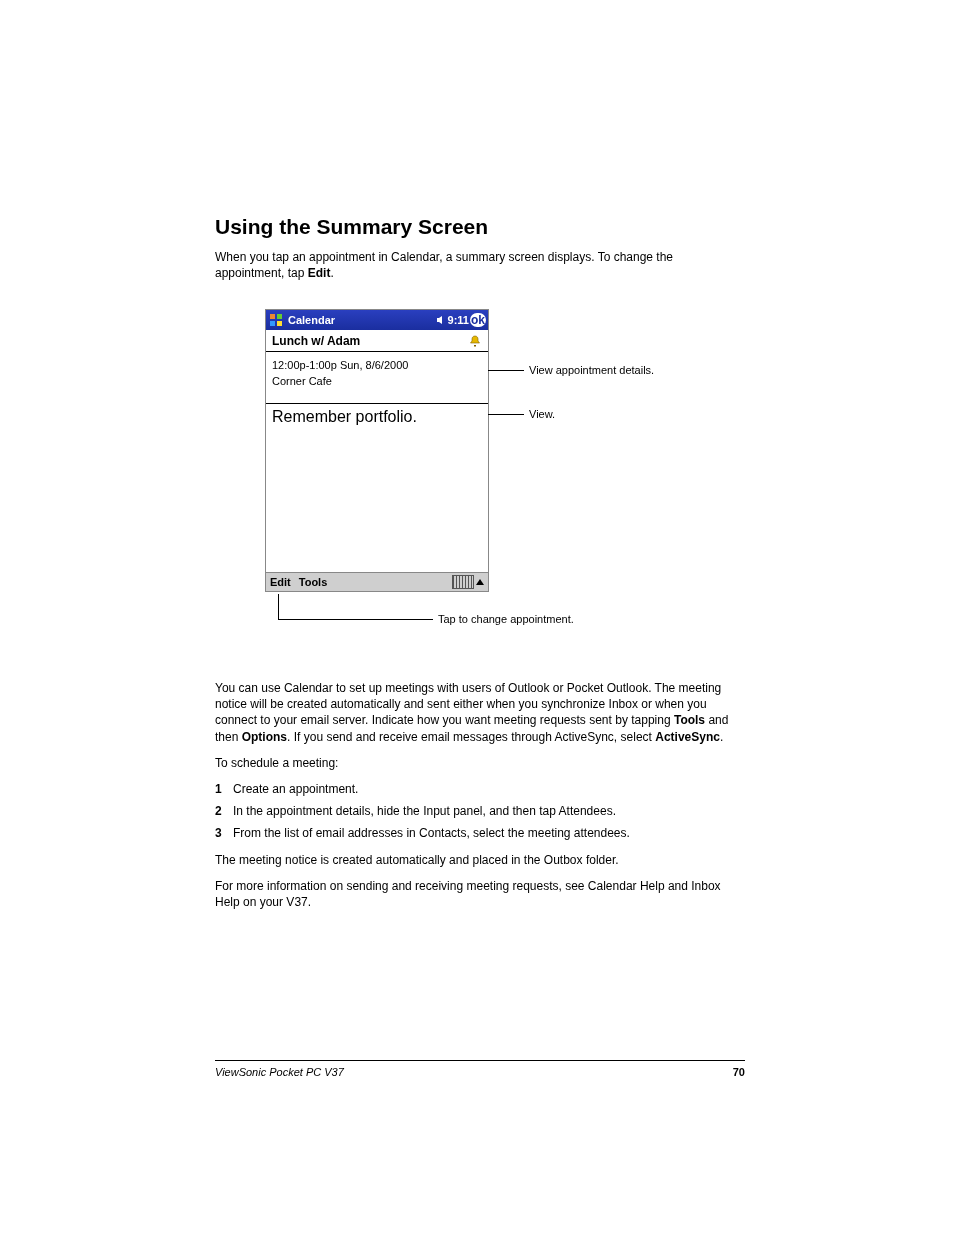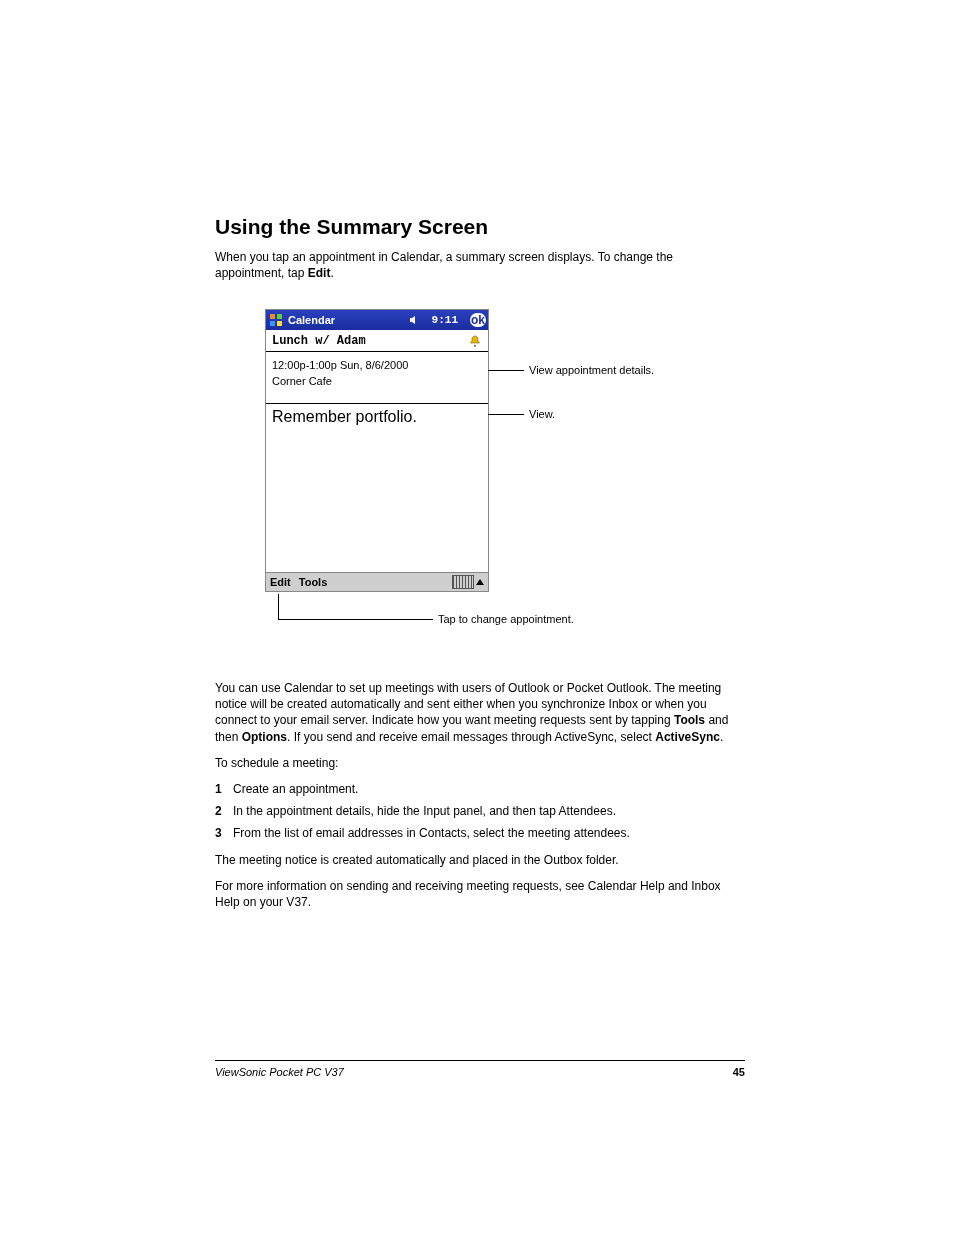--- a/index.html
+++ b/index.html
@@ -62,35 +62,35 @@
   }
   .winlogo {
     width: 16px; height: 16px;
     margin-right: 4px;
     display: inline-flex; align-items: center; justify-content: center;
   }
   .winlogo svg { width: 14px; height: 14px; }
   .tb-title { flex: 0 0 auto; }
   .tb-spacer { flex: 1 1 auto; }
   .tb-sound { width: 12px; display:flex; align-items:center; justify-content:center; }
-  .tb-time { margin: 0 12px; font-weight: bold; font-size: 11px; font-family: Liberation Mono, monospace; }
+  .tb-time { margin: 0 1px; font-weight: bold; font-size: 11px; }
   .tb-ok {
     width: 16px; height: 14px;
     background: #fff; color: #1a2e9f;
     border-radius: 8px;
     font-size: 12px; font-weight: bold;
     display: flex; align-items: center; justify-content: center;
     line-height: 1;
   }
   .summary-header {
     display: flex;
     align-items: center;
     padding: 4px 6px 3px 6px;
     border-bottom: 1px solid #000;
-    font-family: Liberation Mono, monospace;
+    font-family: Liberation Sans, sans-serif;
   }
   .summary-title { font-weight: bold; font-size: 12px; flex: 1; }
   .bell { width: 14px; height: 14px; }
   .details {
     padding: 6px 6px 13px 6px;
     border-bottom: 1px solid #000;
     font-size: 11px;
     font-family: Tahoma, Verdana, sans-serif;
     line-height: 1.45;
   }
@@ -288,16 +288,16 @@
       </li>
     </ol>
 
     <p class="body">The meeting notice is created automatically and placed in the Outbox folder.</p>
     <p class="body">For more information on sending and receiving meeting requests, see Calendar Help and Inbox Help on your V37.</p>
   </div>
 
   <div class="footer-rule"></div>
   <div class="footer">
     <span class="prod">ViewSonic  Pocket PC  V37</span>
-    <span class="pnum">45</span>
+    <span class="pnum">70</span>
   </div>
 
 </div>
 
 </body></html>

